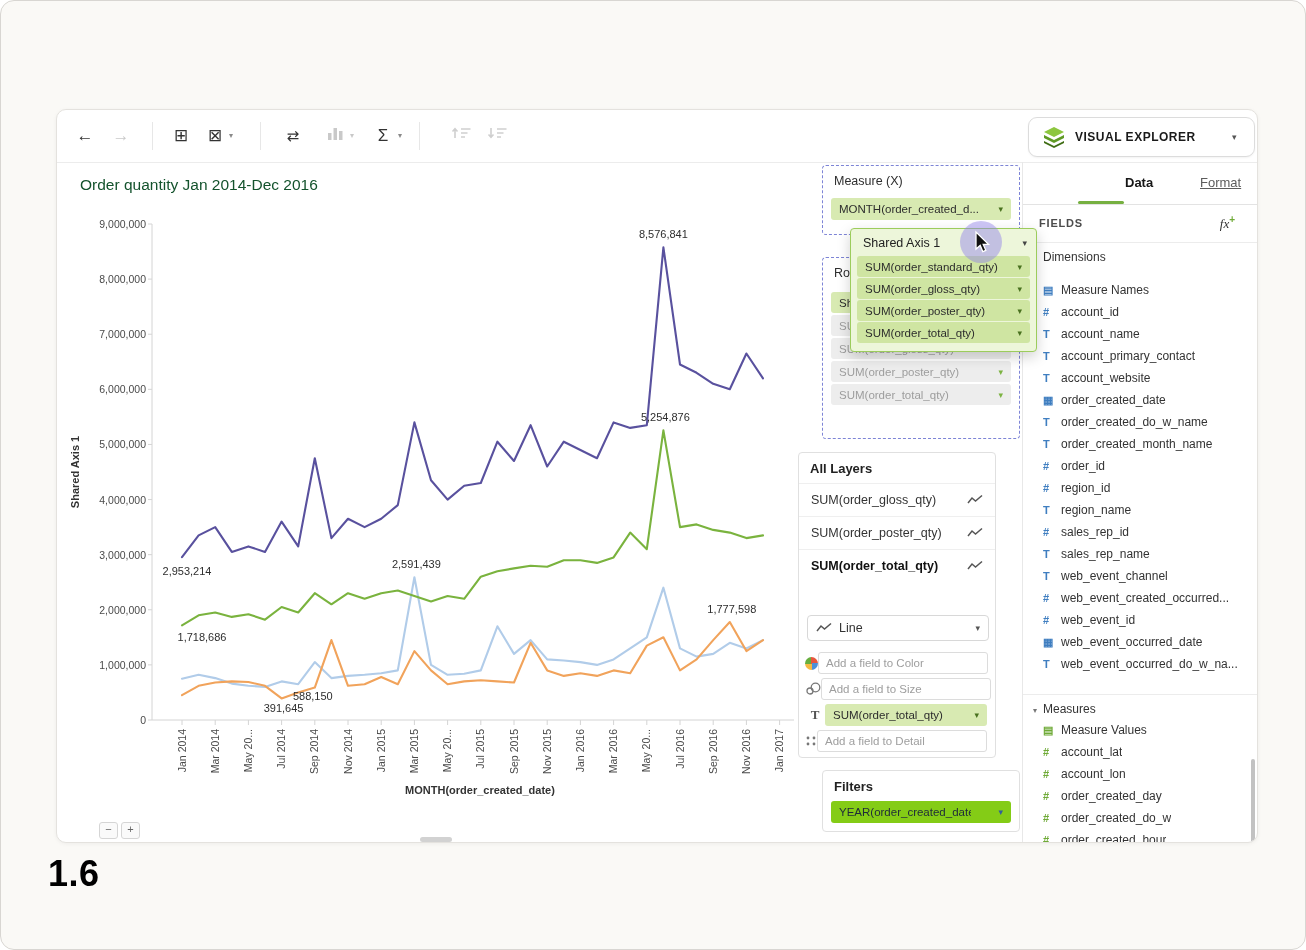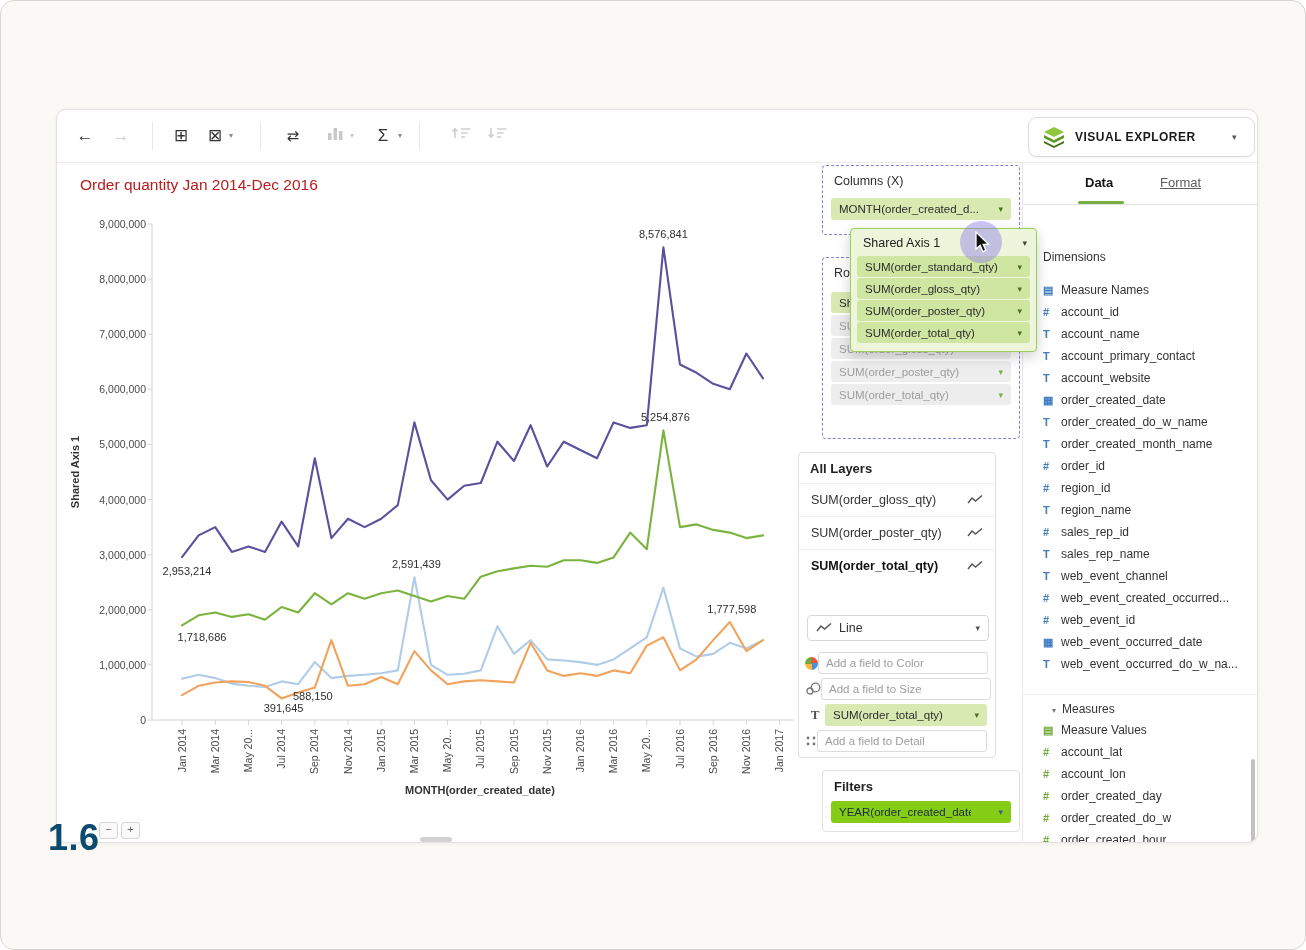--- a/index.html
+++ b/index.html
@@ -9,21 +9,21 @@
   
   .toolbar{position:absolute;left:0;top:0;width:100%;height:52px;border-bottom:1px solid #ececec;}
   .tb-icon{position:absolute;top:13px;font-size:17px;line-height:26px;height:26px;text-align:center;cursor:pointer;color:#333;}
   .tb-icon.dis{color:#c9c9c9;}
   .tb-chev{position:absolute;top:21px;font-size:8px;color:#8a8a8a;}
   .tb-sep{position:absolute;top:12px;width:1px;height:28px;background:#e7e7e7;}
   .brand-btn{position:absolute;left:971px;top:7px;width:225px;height:38px;border:1px solid #dcdcdc;border-radius:9px;background:#fff;box-shadow:0 1px 2px rgba(0,0,0,.05);cursor:pointer;}
   .brand-label{position:absolute;left:46px;top:12px;font-size:12px;font-weight:bold;letter-spacing:.5px;color:#1a1a1a;}
   .brand-chev{position:absolute;left:203px;top:14px;font-size:9px;color:#555;}
   
-  .chart-title{position:absolute;left:23px;top:66px;font-size:15.5px;font-weight:500;color:#b91c1c;}
+  .chart-title{position:absolute;left:23px;top:66px;font-size:15.5px;font-weight:500;color:#14532d;}
   #chart-svg{position:absolute;left:0;top:52px;}
   svg text{font-family:"Liberation Sans",sans-serif;}
   .tick{font-size:10.5px;fill:#4a4a4a;}
   .axis-title{font-size:11px;fill:#333;font-weight:bold;}
   .anno{font-size:11px;fill:#2e2e2e;}
   .zoom-ctl{position:absolute;left:42px;top:712px;display:flex;gap:3px;}
   .zoom-btn{width:17px;height:15px;border:1px solid #d5d5d5;background:#fafafa;border-radius:3px;font-size:11px;line-height:13px;text-align:center;color:#666;cursor:pointer;}
   .scroll-handle{position:absolute;left:363px;top:727px;width:32px;height:5px;border-radius:3px;background:#d2d2d2;cursor:pointer;}
   
   .shelf-card{position:absolute;background:#fff;border-radius:4px;box-sizing:border-box;}
@@ -59,39 +59,39 @@
   .enc-row{position:absolute;left:6px;right:8px;height:24px;display:flex;align-items:center;}
   .enc-icon{width:20px;display:flex;justify-content:center;align-items:center;}
   .enc-input{flex:1;height:22px;border:1px solid #dcdcdc;border-radius:3px;font-size:11.5px;padding:0 7px;font-family:"Liberation Sans",sans-serif;color:#333;box-sizing:border-box;}
   .enc-input::placeholder{color:#9e9e9e;}
   .enc-pill-wrap{flex:1;}
   .color-dot{width:13px;height:13px;border-radius:50%;background:conic-gradient(#e7573e 0 25%, #4a90d9 0 50%, #f5b942 0 75%, #67ae3e 0 100%);}
   .t-glyph{font-family:"Liberation Serif",serif;font-weight:bold;font-size:13px;color:#555;}
   
   .sidebar{position:absolute;left:965px;top:52px;width:235px;height:680px;border-left:1px solid #e8e8e8;box-sizing:border-box;}
   .tabs-row{position:absolute;left:0;top:0;width:100%;height:42px;border-bottom:1px solid #e3e3e3;}
-  .tab{position:absolute;top:13px;font-size:13px;cursor:pointer;}
+  .tab{position:absolute;top:13px;font-size:13px;cursor:pointer;margin-left:40px;}
   .tab.active{color:#161616;font-weight:bold;}
   .tab.inactive{color:#5c5c5c;}
   .tab-underline{position:absolute;left:55px;top:39px;width:46px;height:3px;background:#76b041;border-radius:2px;}
   .fields-row{position:absolute;left:0;top:42px;width:100%;height:38px;border-bottom:1px solid #ececec;}
   .fields-label{position:absolute;left:16px;top:13px;font-size:11px;letter-spacing:.8px;color:#4c4c4c;font-weight:bold;}
   .fx{position:absolute;right:22px;top:10px;font-size:13px;font-style:italic;font-family:"Liberation Serif",serif;color:#333;cursor:pointer;}
   .fx sup{color:#6faa37;font-size:10px;font-style:normal;font-family:"Liberation Sans",sans-serif;font-weight:bold;}
   .section-head{position:absolute;left:10px;font-size:12px;color:#333;cursor:pointer;}
   .section-head .sec-chev{font-size:8px;color:#777;margin-right:6px;}
   .field-item{position:absolute;left:20px;right:10px;height:20px;display:flex;align-items:center;cursor:pointer;}
   .field-icon{width:18px;font-size:11px;text-align:left;font-weight:bold;}
   .field-icon.dim{color:#3f7ec0;}
   .field-icon.meas{color:#6faa37;}
   .field-name{font-size:12px;color:#333;white-space:nowrap;overflow:hidden;}
   .measures-divider{position:absolute;left:0;top:532px;width:100%;height:1px;background:#ececec;}
   .side-scroll{position:absolute;left:228px;top:597px;width:4px;height:84px;border-radius:2px;background:#c2c2c2;cursor:pointer;}
   
-  .version{position:absolute;left:47px;top:816px;font-size:36px;font-weight:bold;color:#0c4a6e;letter-spacing:.5px;}
+  .version{position:absolute;left:47px;top:852px;font-size:36px;font-weight:bold;color:#000000;letter-spacing:.5px;}
   .cursor-overlay{position:absolute;left:950px;top:210px;z-index:50;pointer-events:none;}
 </style>
 </head>
 <body>
 
 <div class="screen">
   <div class="card">
 
     <div class="toolbar">
       <span class="tb-icon" style="left:17px;width:22px;">←</span>
@@ -213,21 +213,21 @@
         <text x="255.8" y="537.5864" text-anchor="middle" class="anno">588,150</text>
         <text x="674.8000000000001" y="451.0345991111111" text-anchor="middle" class="anno">1,777,598</text>
       </svg>
     <div class="zoom-ctl">
       <div class="zoom-btn">−</div>
       <div class="zoom-btn">+</div>
     </div>
     <div class="scroll-handle"></div>
 
     <div class="shelf-card dashed" style="left:765px;top:55px;width:198px;height:70px;">
-      <span class="shelf-title">Columns (X)</span>
+      <span class="shelf-title">Measure (X)</span>
       <div class="pill green" style="position:absolute;left:8px;top:32px;right:8px;">
         <span class="pill-label">MONTH(order_created_d...</span>
         <span class="pill-chev">▾</span>
       </div>
     </div>
 
     <div class="shelf-card dashed" style="left:765px;top:147px;width:198px;height:182px;">
       <span class="shelf-title">Rows</span>
       <div class="rows-pills" id="rows-pills">
           <div class="pill green" style="height: 21px;">
@@ -349,20 +349,24 @@
         <span class="pill-chev">▾</span>
       </div>
     </div>
 
     <div class="sidebar">
       <div class="tabs-row">
         <span class="tab active" style="left:62px;">Data</span>
         <span class="tab inactive" style="left:137px;text-decoration:underline;">Format</span>
         <span class="tab-underline"></span>
       </div>
+      <div class="fields-row">
+        <span class="fields-label">FIELDS</span>
+        <span class="fx"><span>fx</span><sup>+</sup></span>
+      </div>
       <div class="section-head" style="top:88px;">
         <span class="sec-chev">▾</span><span>Dimensions</span>
       </div>
       <div id="dims-list">
           <div class="field-item" style="top: 118px;">
             <span class="field-icon dim">▤</span>
             <span class="field-name">Measure Names</span>
           </div>
           <div class="field-item" style="top: 140px;">
             <span class="field-icon dim">#</span>
@@ -427,21 +431,21 @@
           <div class="field-item" style="top: 470px;">
             <span class="field-icon dim">▦</span>
             <span class="field-name">web_event_occurred_date</span>
           </div>
           <div class="field-item" style="top: 492px;">
             <span class="field-icon dim">T</span>
             <span class="field-name">web_event_occurred_do_w_na...</span>
           </div>
         </div>
       <div class="measures-divider"></div>
-      <div class="section-head" style="top:540px;margin-left:19px;">
+      <div class="section-head" style="top:540px;">
         <span class="sec-chev">▾</span><span>Measures</span>
       </div>
       <div id="measures-list">
           <div class="field-item" style="top: 558px;">
             <span class="field-icon meas">▤</span>
             <span class="field-name">Measure Values</span>
           </div>
           <div class="field-item" style="top: 580px;">
             <span class="field-icon meas">#</span>
             <span class="field-name">account_lat</span>

